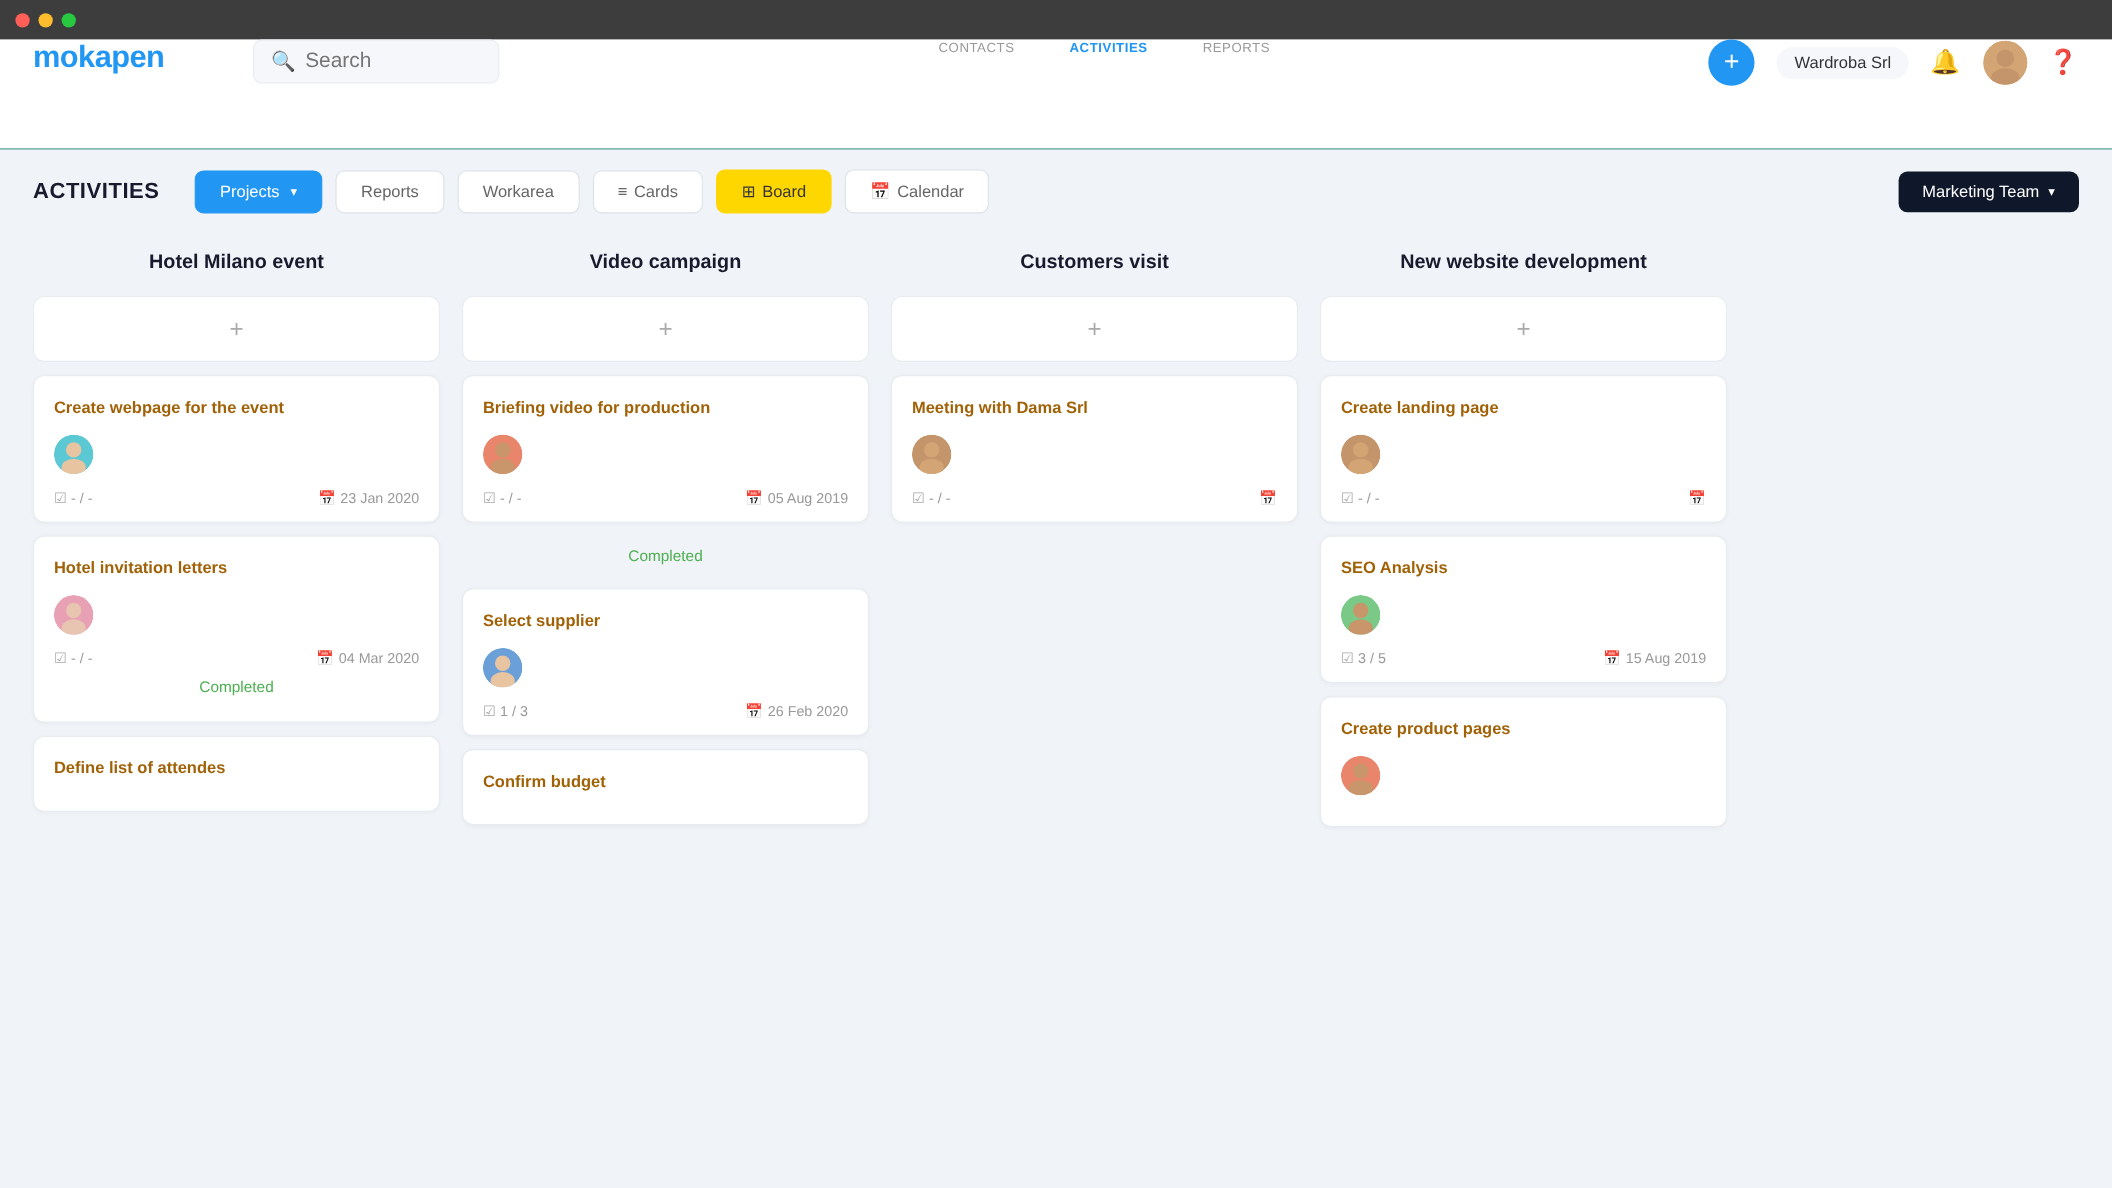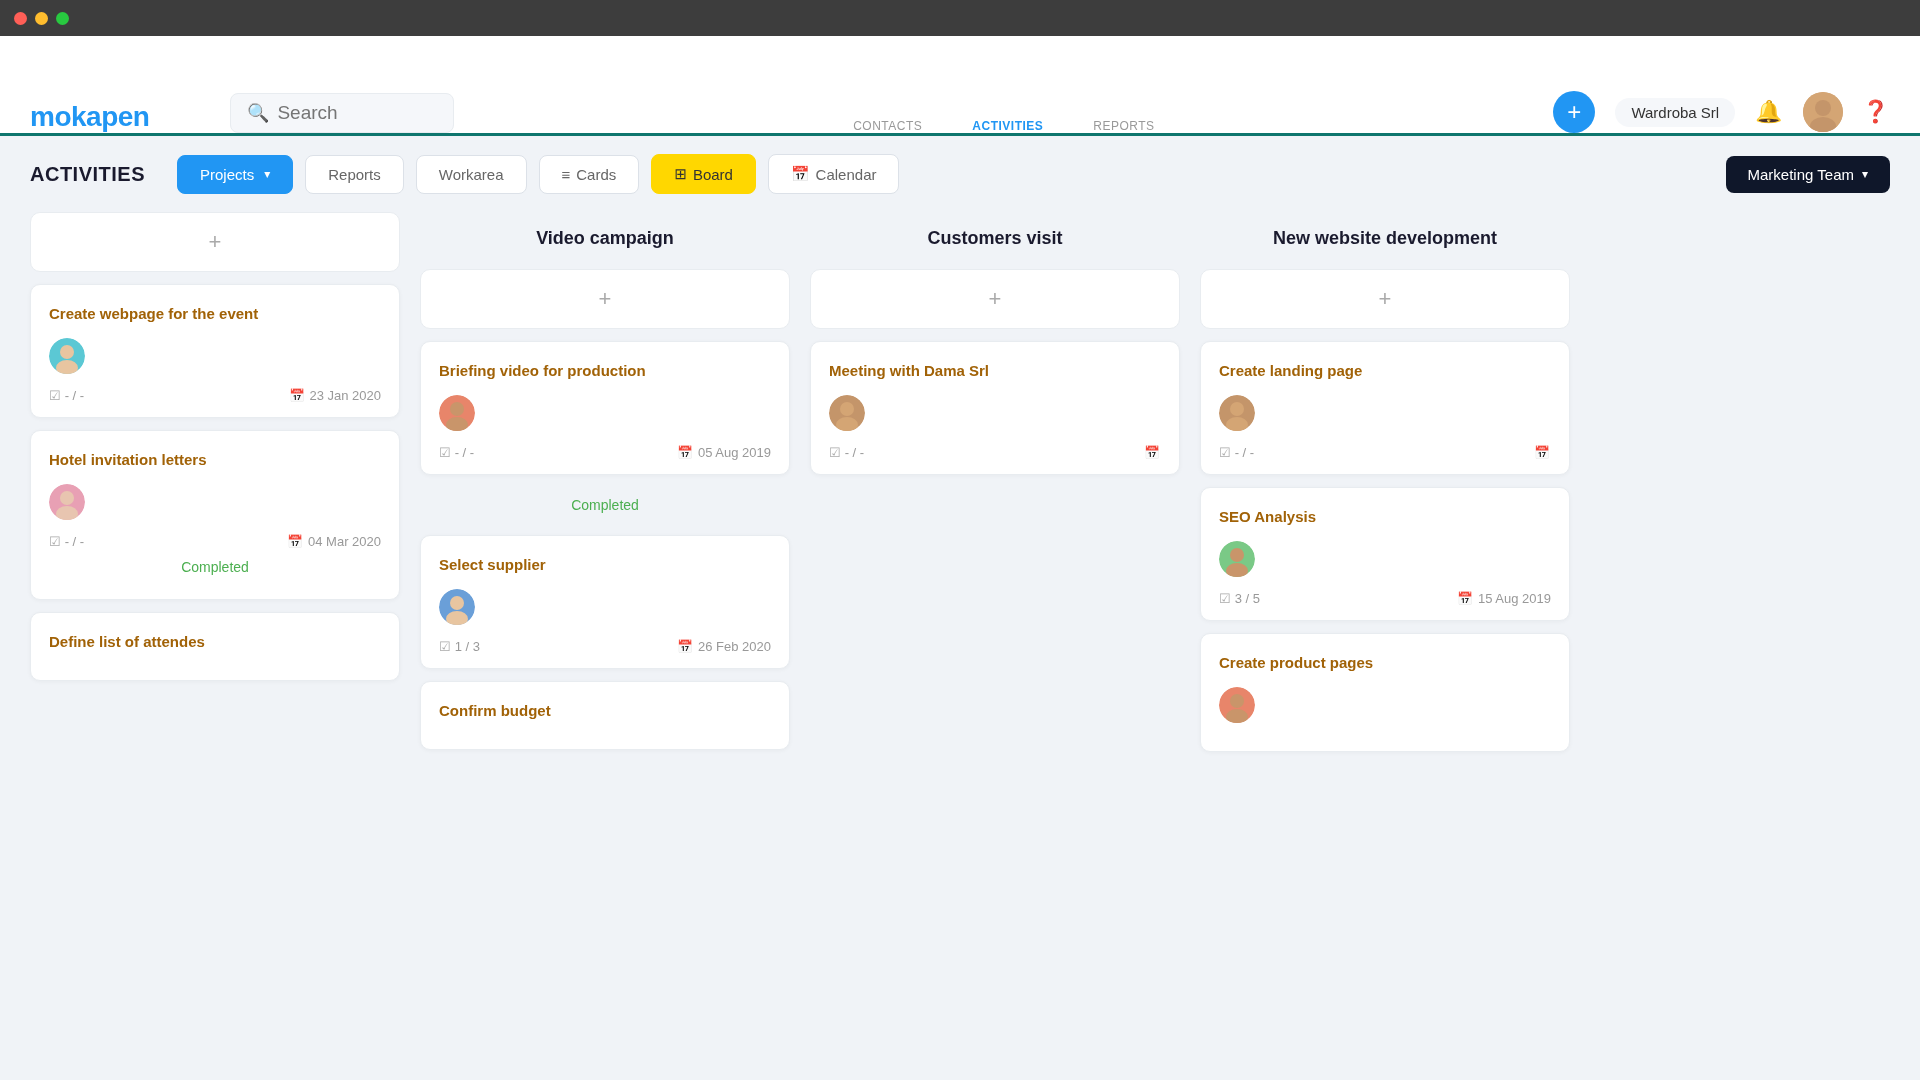--- a/index.html
+++ b/index.html
@@ -19,23 +19,23 @@
     }
     .btn-red { background: #ff5f57; }
     .btn-yellow { background: #ffbd2e; }
     .btn-green { background: #28c940; }
 
     
     .header {
       background: white;
       height: 100px;
       display: flex;
-      align-items: flex-end;
+      align-items: flex-start;
       padding: 0 30px;
-      border-bottom: 3px solid #0f766e;
+      border-bottom: 1px solid #0f766e;
       gap: 0;
     }
     .logo {
       font-size: 28px;
       font-weight: 700;
       color: #1a1a2e;
       min-width: 200px;
       letter-spacing: -0.5px;
     }
     .logo span { color: #2196F3; }
@@ -296,20 +296,21 @@
   </button>
   <button class="tab-btn">
     <span>📅</span>
     <span>Calendar</span>
   </button>
   <button class="team-btn">Marketing Team</button>
 </div>
 
 <div class="board-container" id="board-container">
 <div class="column">
+      <div class="column-header">Hotel Milano event</div>
       <div class="add-card-row">
         <span>+</span>
       </div>
       <div class="card">
         <div class="card-title">Create webpage for the event</div>
         <div class="card-avatar">
           <svg viewBox="0 0 36 36" xmlns="http://www.w3.org/2000/svg">
     <circle cx="18" cy="18" r="18" fill="#5bc8d4"></circle>
     <circle cx="18" cy="14" r="7" fill="#e8c5a0"></circle>
     <ellipse cx="18" cy="30" rx="11" ry="8" fill="#e8c5a0"></ellipse>

